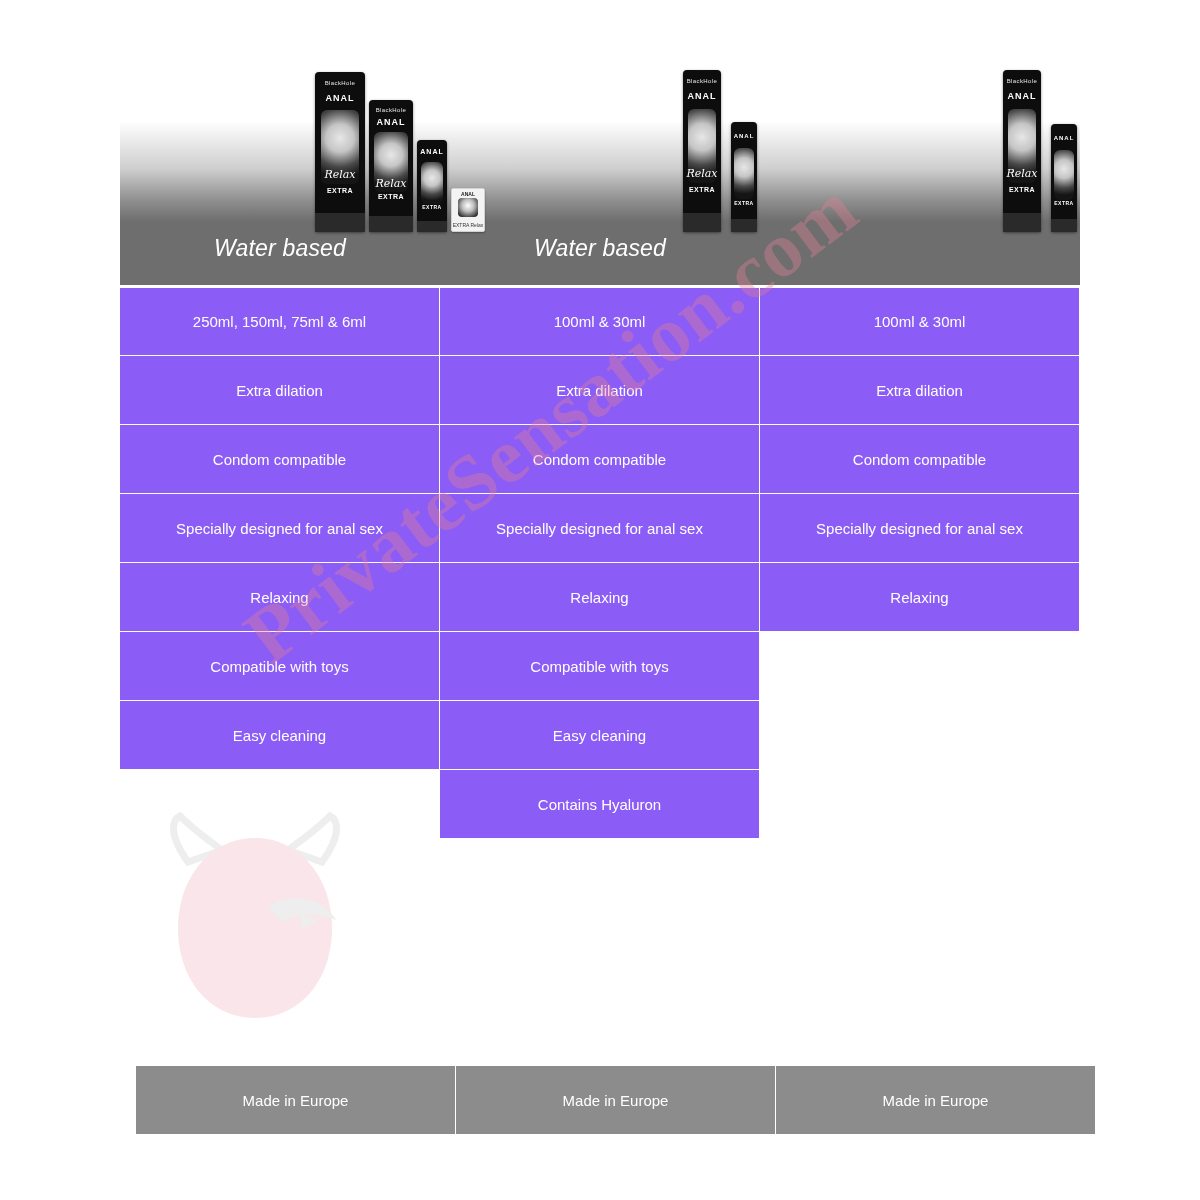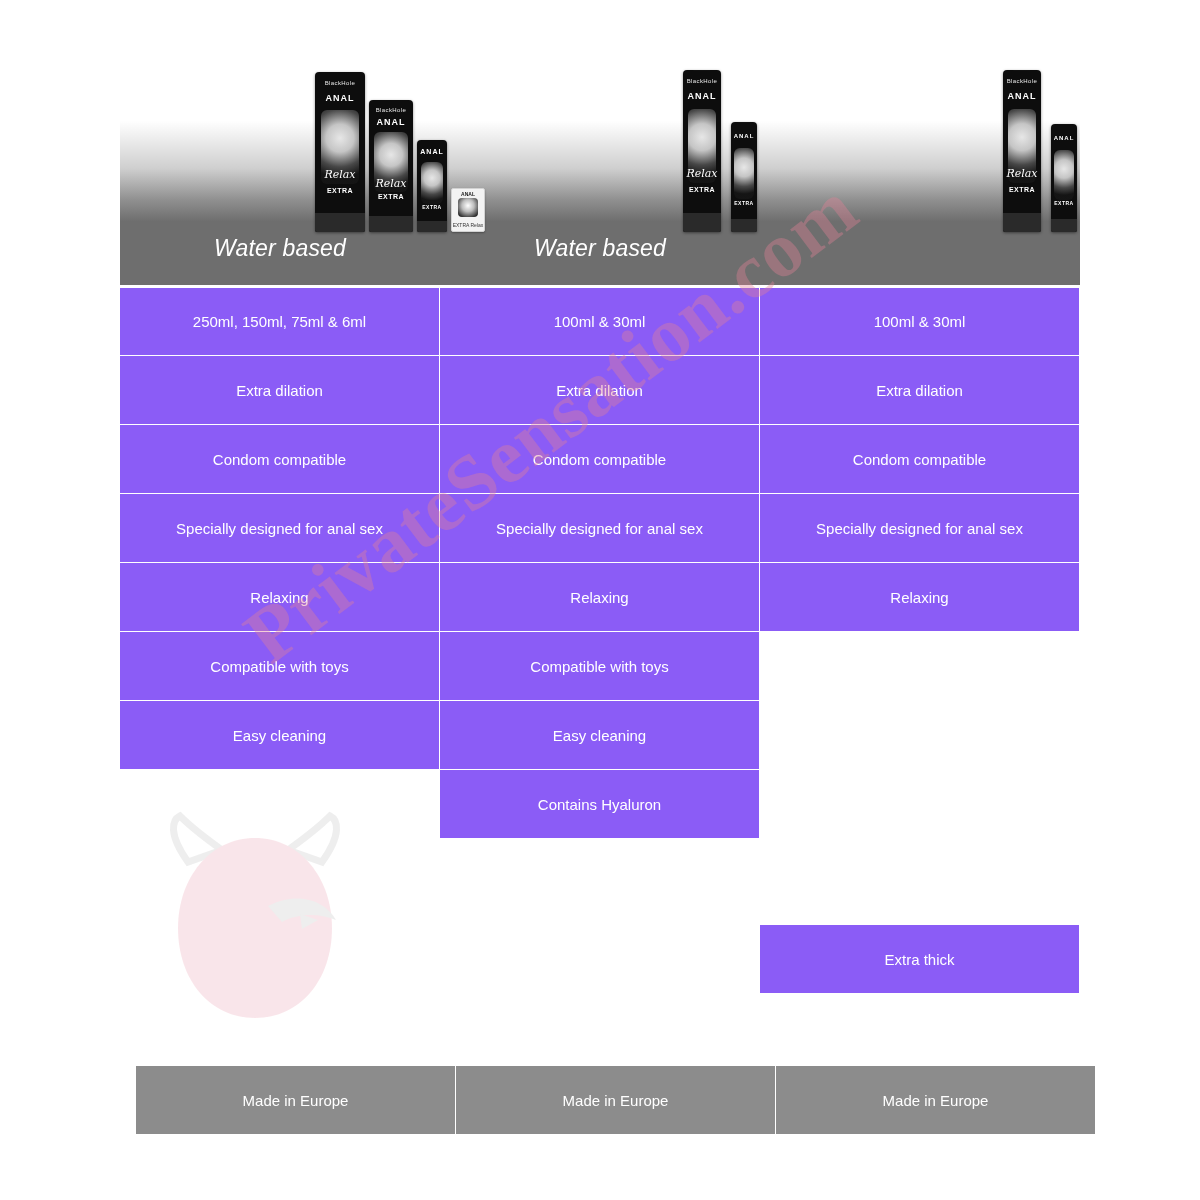--- a/index.html
+++ b/index.html
@@ -377,21 +377,20 @@
 
   <div class="col col3 cells-top">
     <div class="cell first">100ml &amp;  30ml</div>
     <div class="cell">Extra dilation</div>
     <div class="cell">Condom compatible</div>
     <div class="cell">Specially designed for anal sex</div>
     <div class="cell">Relaxing</div>
   </div>
 
   <div class="tail tail3">
-    <div class="cell">Extra thick</div>
   </div>
 
   <div class="footer-row">
     <div class="footer-cell">Made in Europe</div>
     <div class="footer-cell">Made in Europe</div>
     <div class="footer-cell">Made in Europe</div>
   </div>
 
   <div class="watermark">
     <svg class="wm-devil" viewBox="0 0 210 230">

